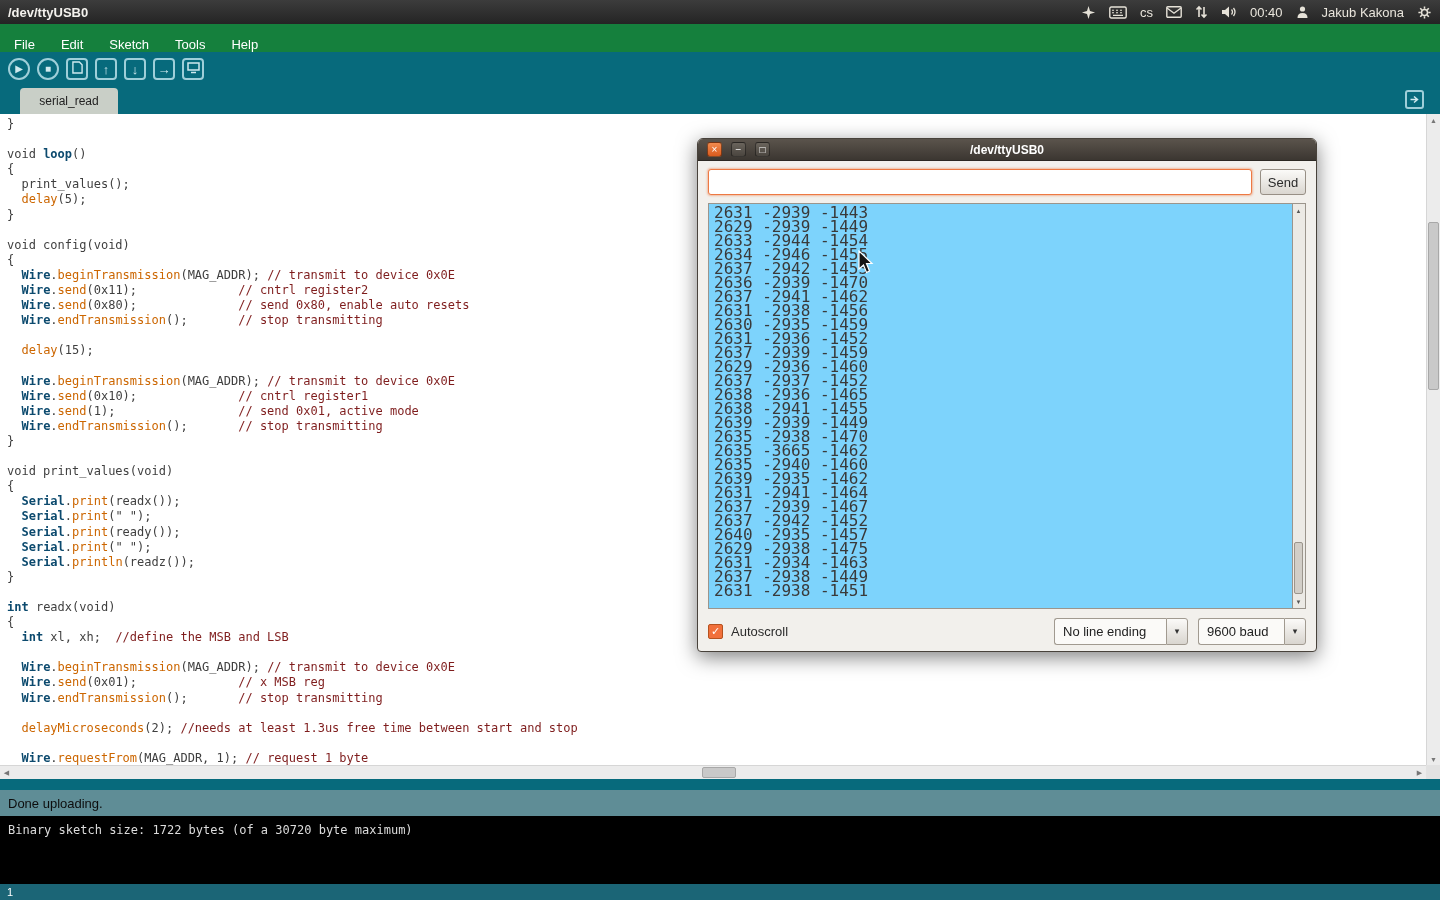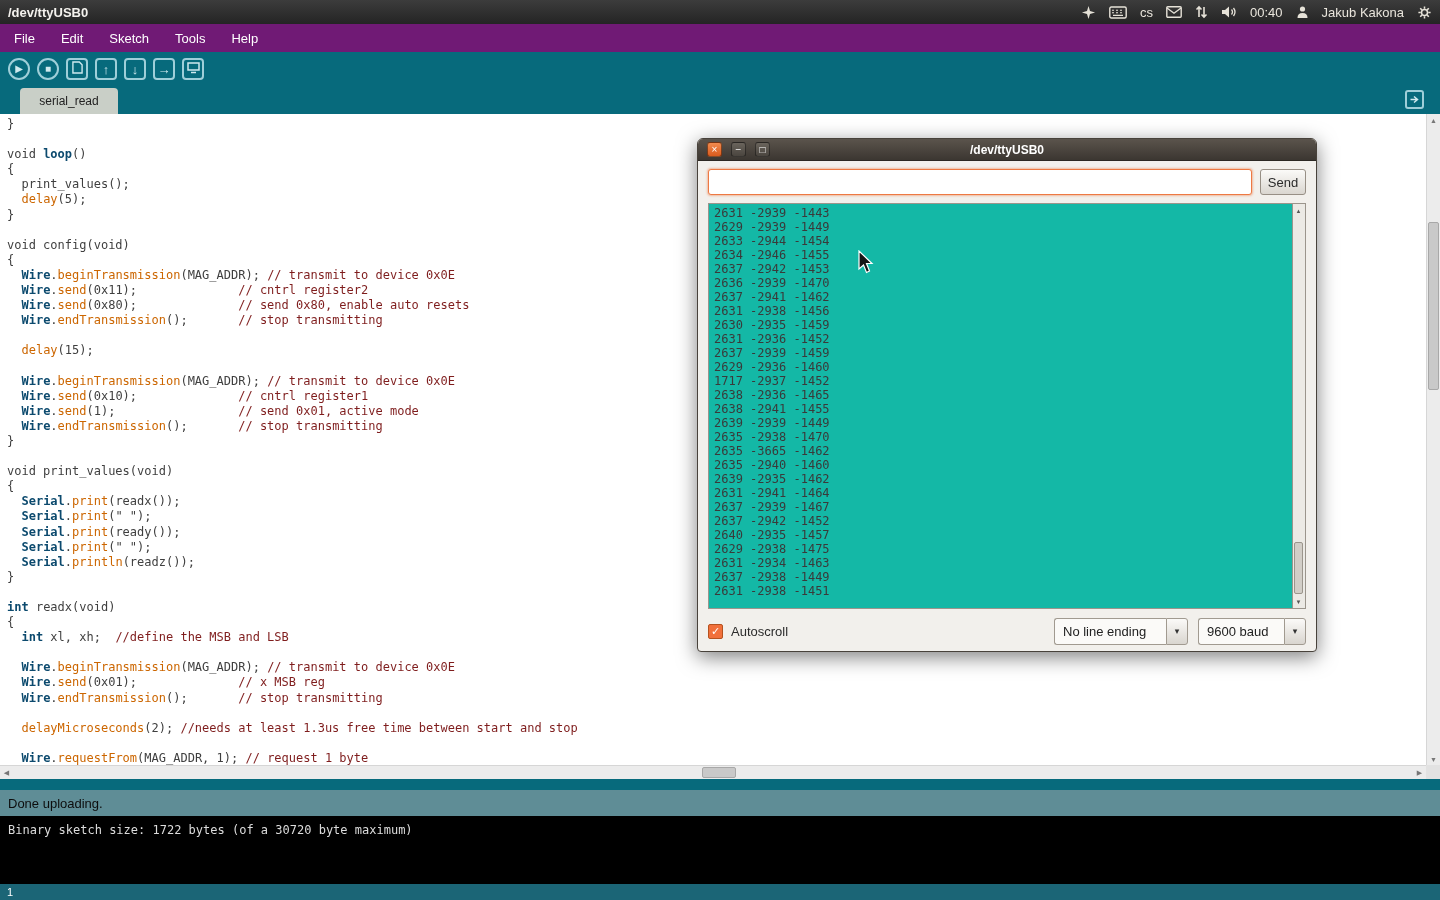--- a/index.html
+++ b/index.html
@@ -8,21 +8,21 @@
   #screen{position:absolute;inset:0;width:1440px;height:900px}
 
   
   #panel{position:absolute;top:0;left:0;width:1440px;height:24px;background:linear-gradient(#3c3c3c,#242424);color:#eee;display:flex;align-items:center;padding:0 8px;z-index:20}
   .panel-title{font-weight:bold;font-size:13px;color:#f4f2ee}
   .panel-right{margin-left:auto;display:flex;align-items:center;gap:13px;font-size:13px;color:#e9e5dc}
   .p-icon{display:flex;align-items:center}
   .p-icon svg{display:block}
 
   
-  #menubar{position:absolute;top:24px;left:0;width:1440px;height:28px;background:#701a75;display:flex;align-items:center;gap:26px;padding:0 14px;color:#fff;font-size:13px}
+  #menubar{position:absolute;top:24px;left:0;width:1440px;height:28px;background:#15803d;display:flex;align-items:flex-end;gap:26px;padding:0 14px;color:#fff;font-size:13px}
   .menu-item{cursor:default}
 
   #toolbar{position:absolute;top:52px;left:0;width:1440px;height:34px;background:#076a7c;display:flex;align-items:center;gap:7px;padding:0 8px}
   .tb-btn{width:22px;height:22px;border:2px solid #9fcfd9;color:#cfe9ee;display:flex;align-items:center;justify-content:center;background:transparent}
   .tb-circle{border-radius:50%}
   .tb-square{border-radius:4px}
   .tb-glyph{font-size:10px;line-height:1}
   .tb-glyph-arrow{font-size:13px;font-weight:bold;line-height:1}
 
   #tabbar{position:absolute;top:86px;left:0;width:1440px;height:28px;background:#076a7c}
@@ -61,21 +61,21 @@
   #sw-titlebar{height:22px;background:linear-gradient(#5b544c,#3b3631);border-radius:5px 5px 0 0;display:flex;align-items:center;position:relative;color:#fff;border-bottom:1px solid #2c2823}
   #sw-title{position:absolute;left:0;right:0;text-align:center;font-weight:bold;font-size:12px;pointer-events:none}
   .win-btn{width:15px;height:15px;border-radius:3px;display:flex;align-items:center;justify-content:center;font-size:10px;line-height:1;color:#fff;margin-left:9px;border:1px solid rgba(0,0,0,.45);z-index:2}
   .win-close{background:linear-gradient(#f28b4e,#d95b1e)}
   .win-gray{background:linear-gradient(#6a645c,#4a453f)}
   #sw-body{padding:8px 10px}
   #sw-input-row{display:flex;gap:8px;height:26px;margin-bottom:8px}
   #sw-input{flex:1;border:1px solid #ed7943;border-radius:3px;background:#fff;font-size:13px;padding:0 6px;outline:none;box-shadow:0 0 2px 1px rgba(237,121,67,.45);font-family:"Liberation Sans","DejaVu Sans",sans-serif}
   #sw-send{width:46px;background:linear-gradient(#fbfaf8,#dad6d0);border:1px solid #978f85;border-radius:3px;font-size:13px;color:#2b2b2b;font-family:"Liberation Sans","DejaVu Sans",sans-serif}
   #sw-output-row{display:flex;height:406px}
-  #sw-output{flex:1;background:#14b8a6;border:1px solid #9b958c;font-family:"DejaVu Sans Mono","Liberation Mono",monospace;font-size:12px;line-height:14px;color:#3a3a3a;padding:2px 5px;overflow:hidden}
+  #sw-output{flex:1;background:#7dd3fc;border:1px solid #9b958c;font-family:"DejaVu Sans Mono","Liberation Mono",monospace;font-size:16px;line-height:14px;color:#3a3a3a;padding:2px 5px;overflow:hidden}
   .serial-line{white-space:pre}
   #sw-scrollbar{width:13px;background:#eceae5;border:1px solid #9b958c;border-left:none;position:relative}
   #sw-scrollbar .sb-arrow{width:11px;height:11px;font-size:6px;color:#555}
   #sw-scrollbar .sb-arrow.up{top:1px;left:0}
   #sw-scrollbar .sb-arrow.down{bottom:1px;left:0}
   #sw-scrollbar .thumb{position:absolute;bottom:14px;left:1px;width:9px;height:52px;background:#d2cec7;border:1px solid #9b958c;border-radius:2px}
   #sw-bottom{display:flex;align-items:center;margin-top:8px;height:28px}
   #sw-autoscroll-box{width:15px;height:15px;background:#f1703b;border:1px solid #b5521f;border-radius:2px;color:#fff;font-size:11px;line-height:1;display:flex;align-items:center;justify-content:center}
   #sw-autoscroll-label{margin-left:8px;font-size:13px;color:#2b2b2b}
   .combo{display:flex;height:27px}
@@ -289,21 +289,21 @@
             <div class="serial-line">2633 -2944 -1454</div>
             <div class="serial-line">2634 -2946 -1455</div>
             <div class="serial-line">2637 -2942 -1453</div>
             <div class="serial-line">2636 -2939 -1470</div>
             <div class="serial-line">2637 -2941 -1462</div>
             <div class="serial-line">2631 -2938 -1456</div>
             <div class="serial-line">2630 -2935 -1459</div>
             <div class="serial-line">2631 -2936 -1452</div>
             <div class="serial-line">2637 -2939 -1459</div>
             <div class="serial-line">2629 -2936 -1460</div>
-            <div class="serial-line">1717 -2937 -1452</div>
+            <div class="serial-line">2637 -2937 -1452</div>
             <div class="serial-line">2638 -2936 -1465</div>
             <div class="serial-line">2638 -2941 -1455</div>
             <div class="serial-line">2639 -2939 -1449</div>
             <div class="serial-line">2635 -2938 -1470</div>
             <div class="serial-line">2635 -3665 -1462</div>
             <div class="serial-line">2635 -2940 -1460</div>
             <div class="serial-line">2639 -2935 -1462</div>
             <div class="serial-line">2631 -2941 -1464</div>
             <div class="serial-line">2637 -2939 -1467</div>
             <div class="serial-line">2637 -2942 -1452</div>

